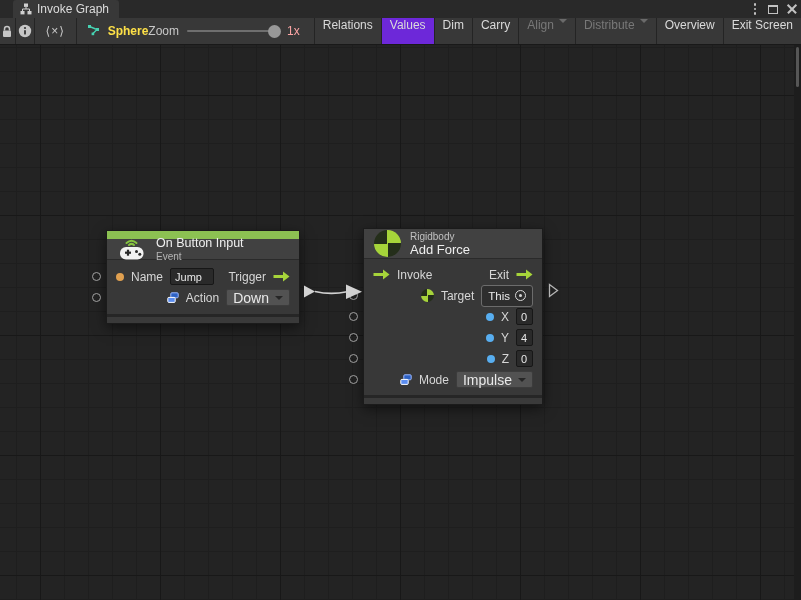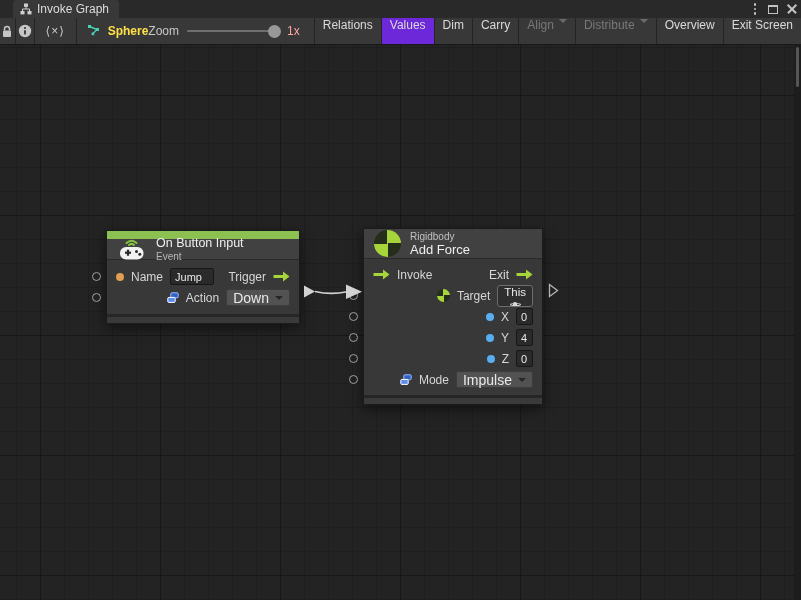--- a/index.html
+++ b/index.html
@@ -63,21 +63,21 @@
   .dot { width:8px; height:8px; border-radius:50%; }
   .dot.orange { background:#e0a050; }
   .dot.blue { background:#58aef0; }
 
   .val-input { background:#2a2a2a; border:1px solid #171717; border-radius:2px; color:#e8e8e8; font-size:11px; height:17px; padding:0 4px; font-family:"Liberation Sans",sans-serif; }
   .w-jump { width:44px; } .w-num { width:17px; }
 
   .dropdown { background:#525252; border:1px solid #3c3c3c; border-radius:2px; height:17px; display:flex; align-items:center; gap:6px; padding:0 6px; color:#e9e9e9; font-size:14px; cursor:pointer; }
   .dropdown .caret { border-top-color:#262626; }
 
-  .chip { background:#2e2e2e; border:1px solid #6c6c6c; border-radius:3px; height:22px; display:flex; align-items:center; gap:5px; padding:0 6px; color:#e9e9e9; font-size:11.5px; cursor:pointer;flex-direction:column; }
+  .chip { background:#2e2e2e; border:1px solid #6c6c6c; border-radius:3px; height:22px; display:flex; align-items:center; gap:5px; padding:0 6px; color:#e9e9e9; font-size:11.5px; cursor:pointer; }
   .obj-picker { position:relative; width:11px; height:11px; border:1.4px solid #d8d8d8; border-radius:50%; }
   .obj-picker:after { content:""; position:absolute; left:50%; top:50%; width:3.5px; height:3.5px; margin:-1.75px 0 0 -1.75px; background:#d8d8d8; border-radius:50%; }
 
   .rb-icon { border-radius:50%; background:conic-gradient(from 0deg, #a6d43a 0 25%, #242e1a 25% 50%, #a6d43a 50% 75%, #242e1a 75% 100%); }
   .rb-big { width:27px; height:27px; }
   .rb-small { width:13px; height:13px; }
 
   .flow-arrow { display:inline-block; }
   .exit-stub { position:absolute; }
   .conn { position:absolute; }

